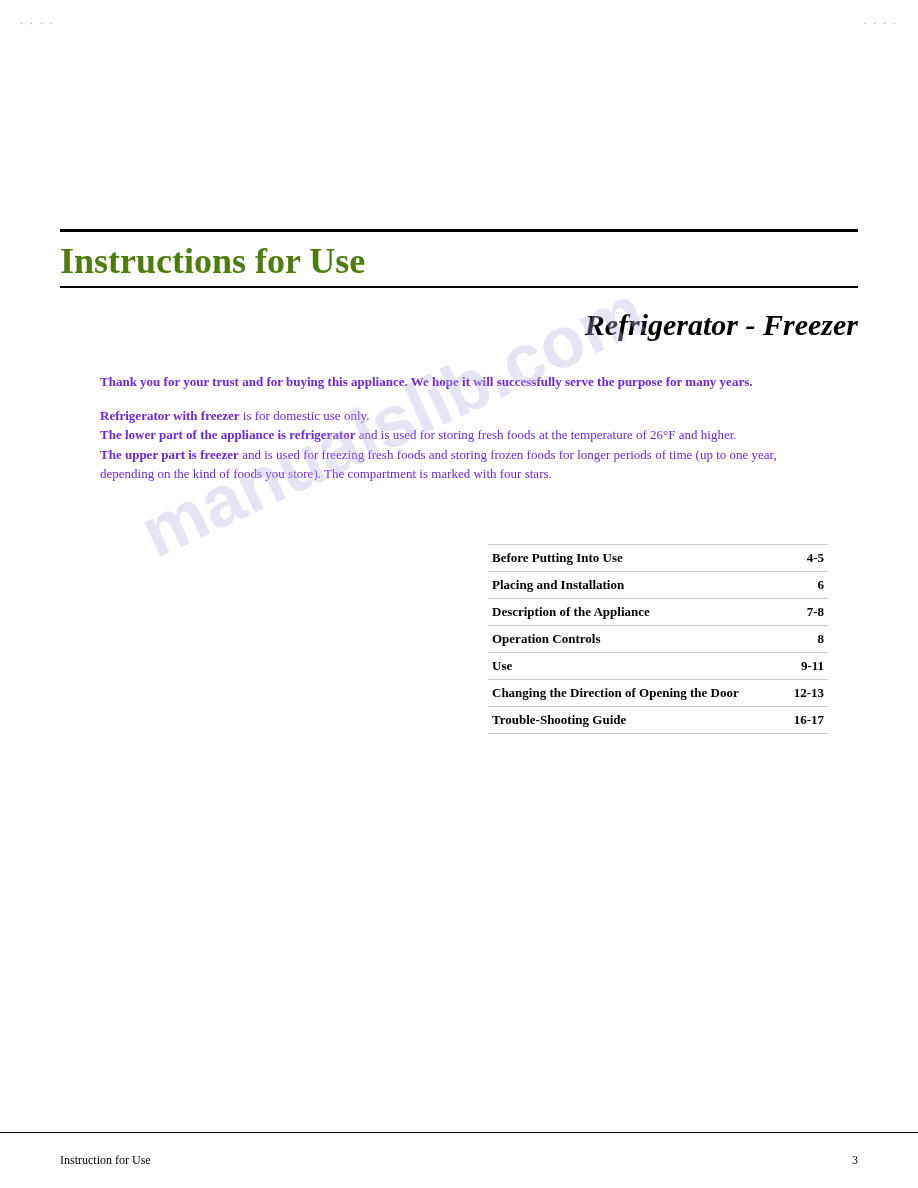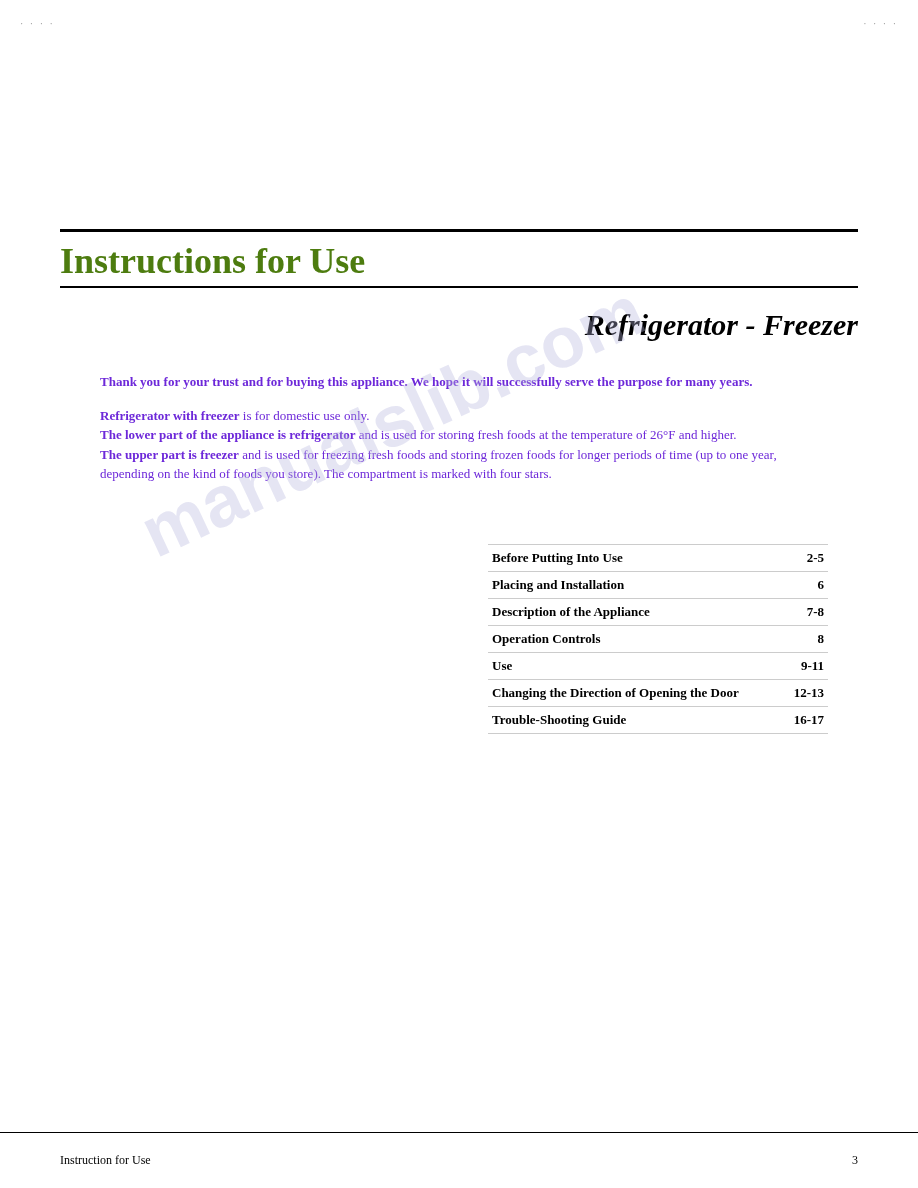--- a/index.html
+++ b/index.html
@@ -214,21 +214,21 @@
         <span class="bold-text">The upper part is freezer</span><span> and is used for freezing fresh foods and storing frozen foods for longer periods of time (up to one year, depending on the kind of foods you store). The compartment is marked with four stars.</span>
       </p>
 
     </div>
 
     <div class="toc-section">
       <table class="toc-table">
         <tbody id="toc-body">
         <tr>
               <td class="toc-label">Before Putting Into Use</td>
-              <td class="toc-page">2-5</td>
+              <td class="toc-page">4-5</td>
             </tr>
             <tr>
               <td class="toc-label">Placing and Installation</td>
               <td class="toc-page">6</td>
             </tr>
             <tr>
               <td class="toc-label">Description of the Appliance</td>
               <td class="toc-page">7-8</td>
             </tr>
             <tr>

